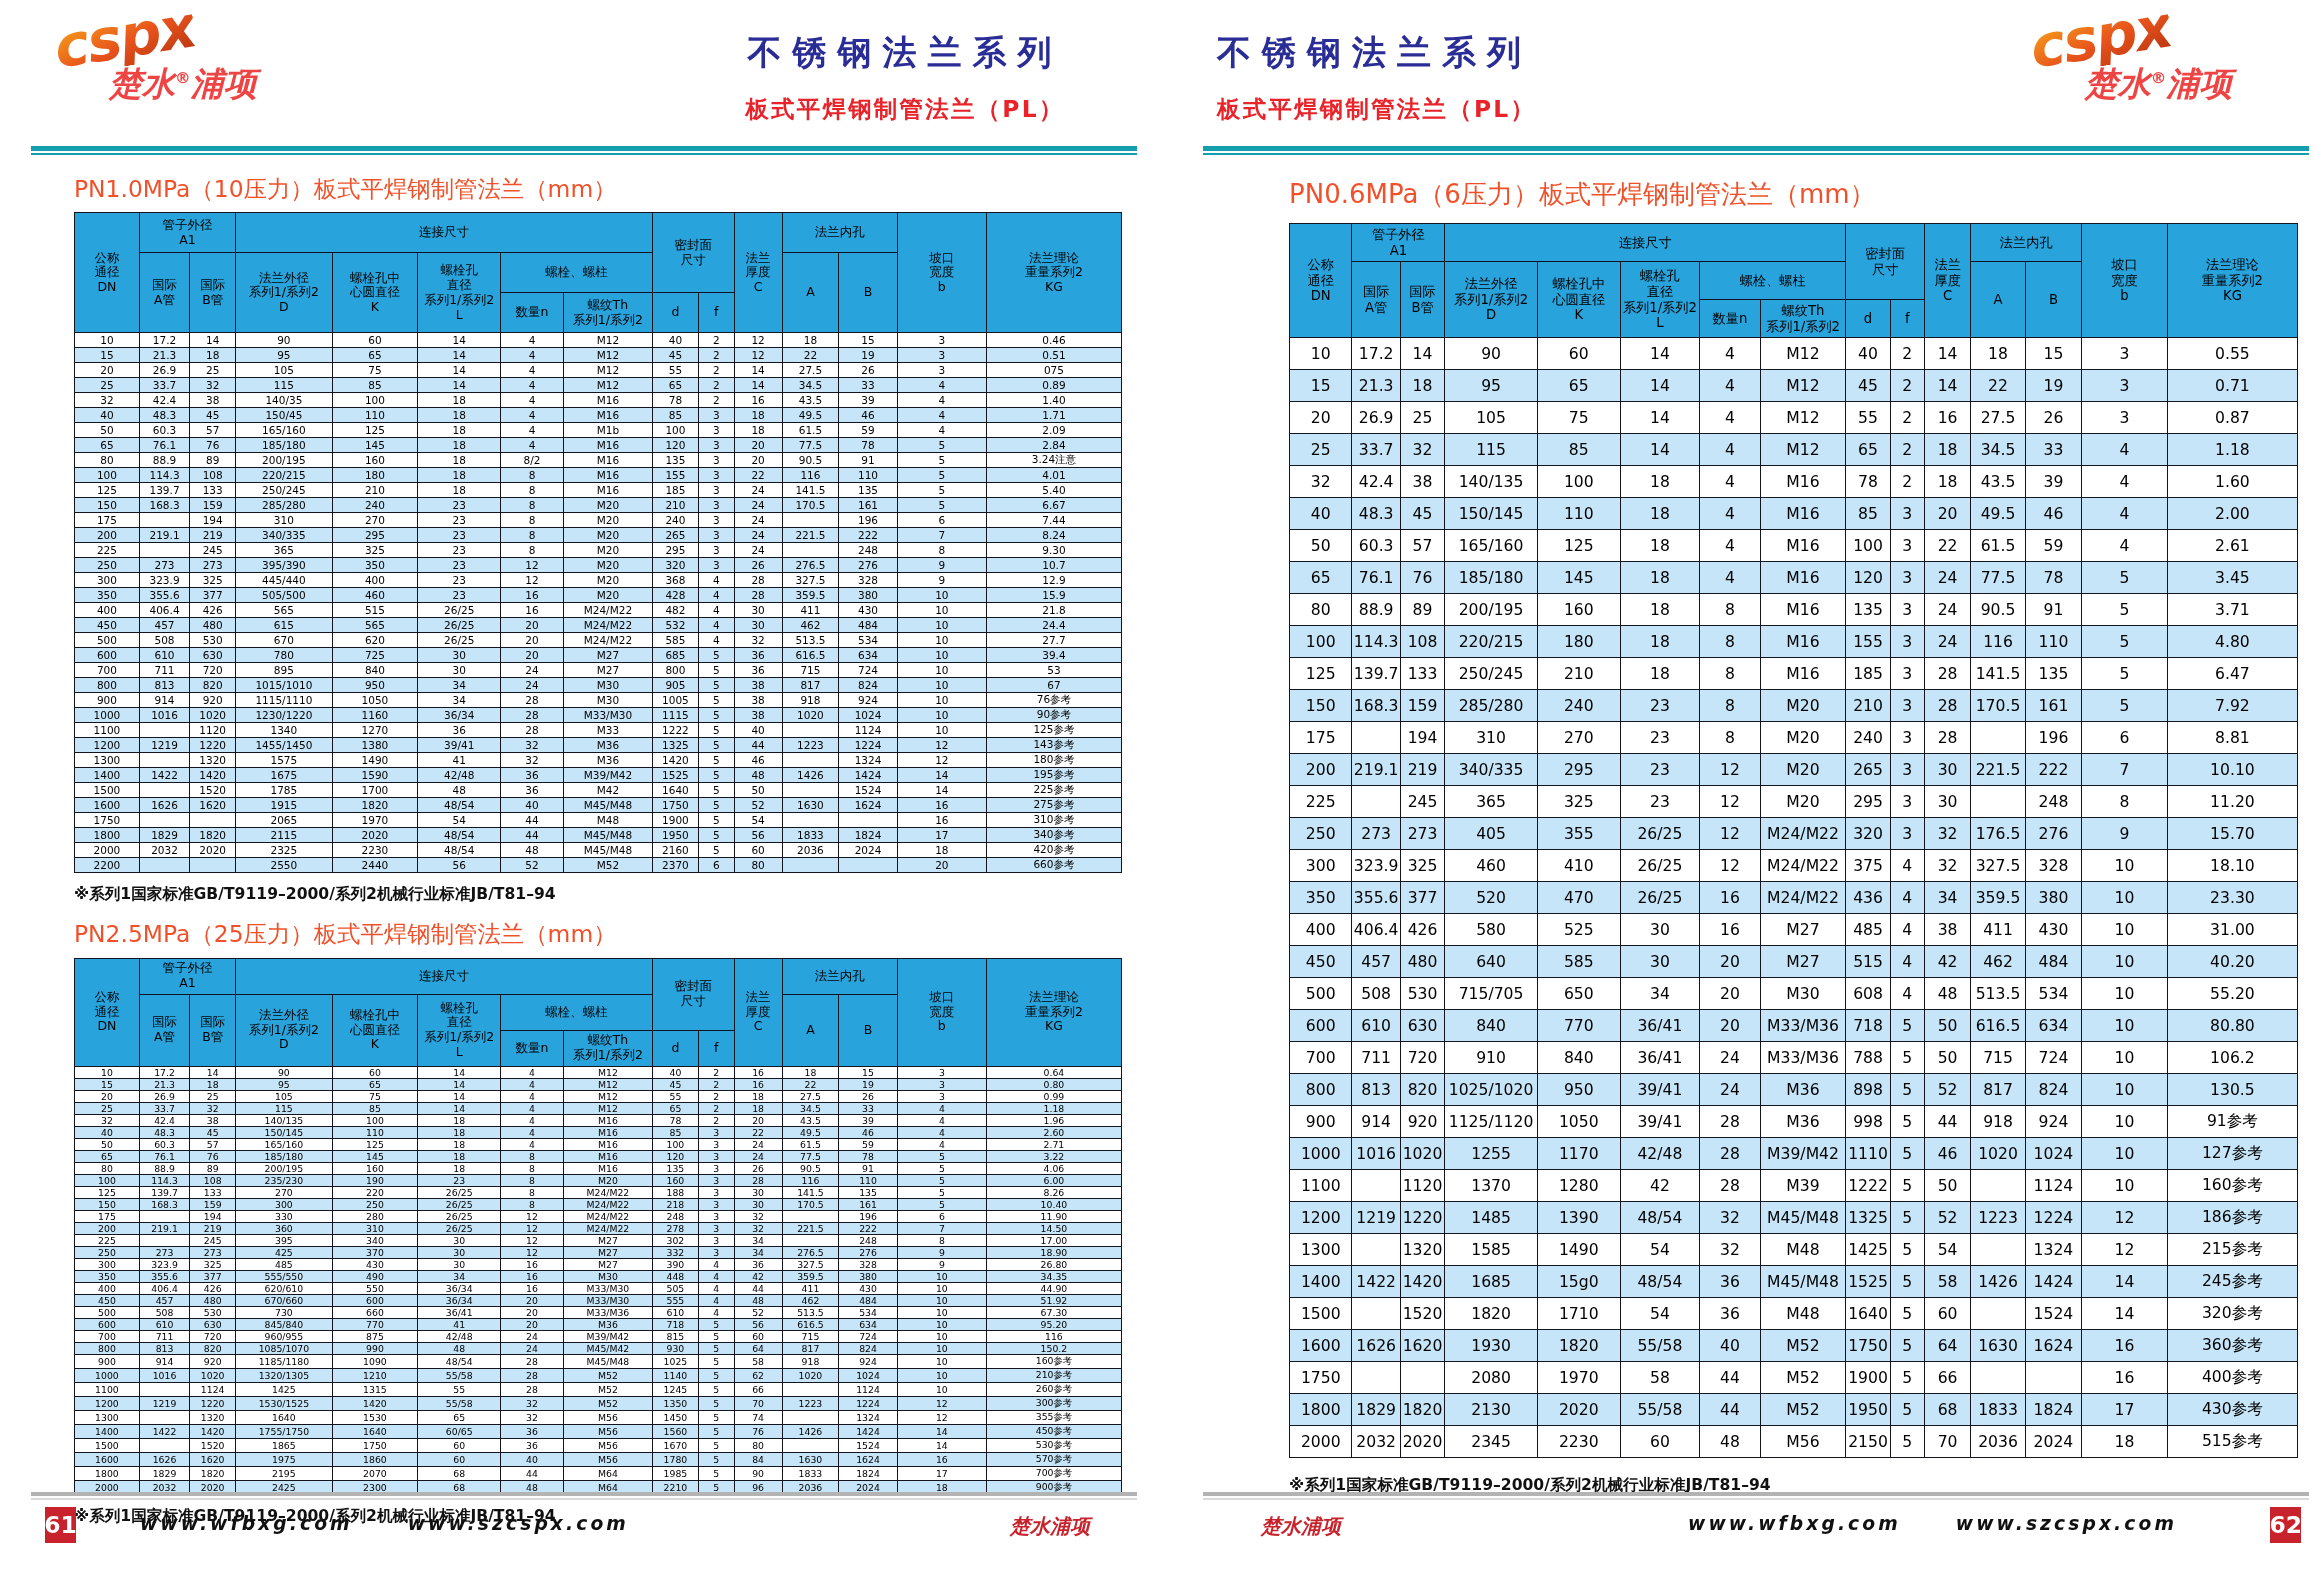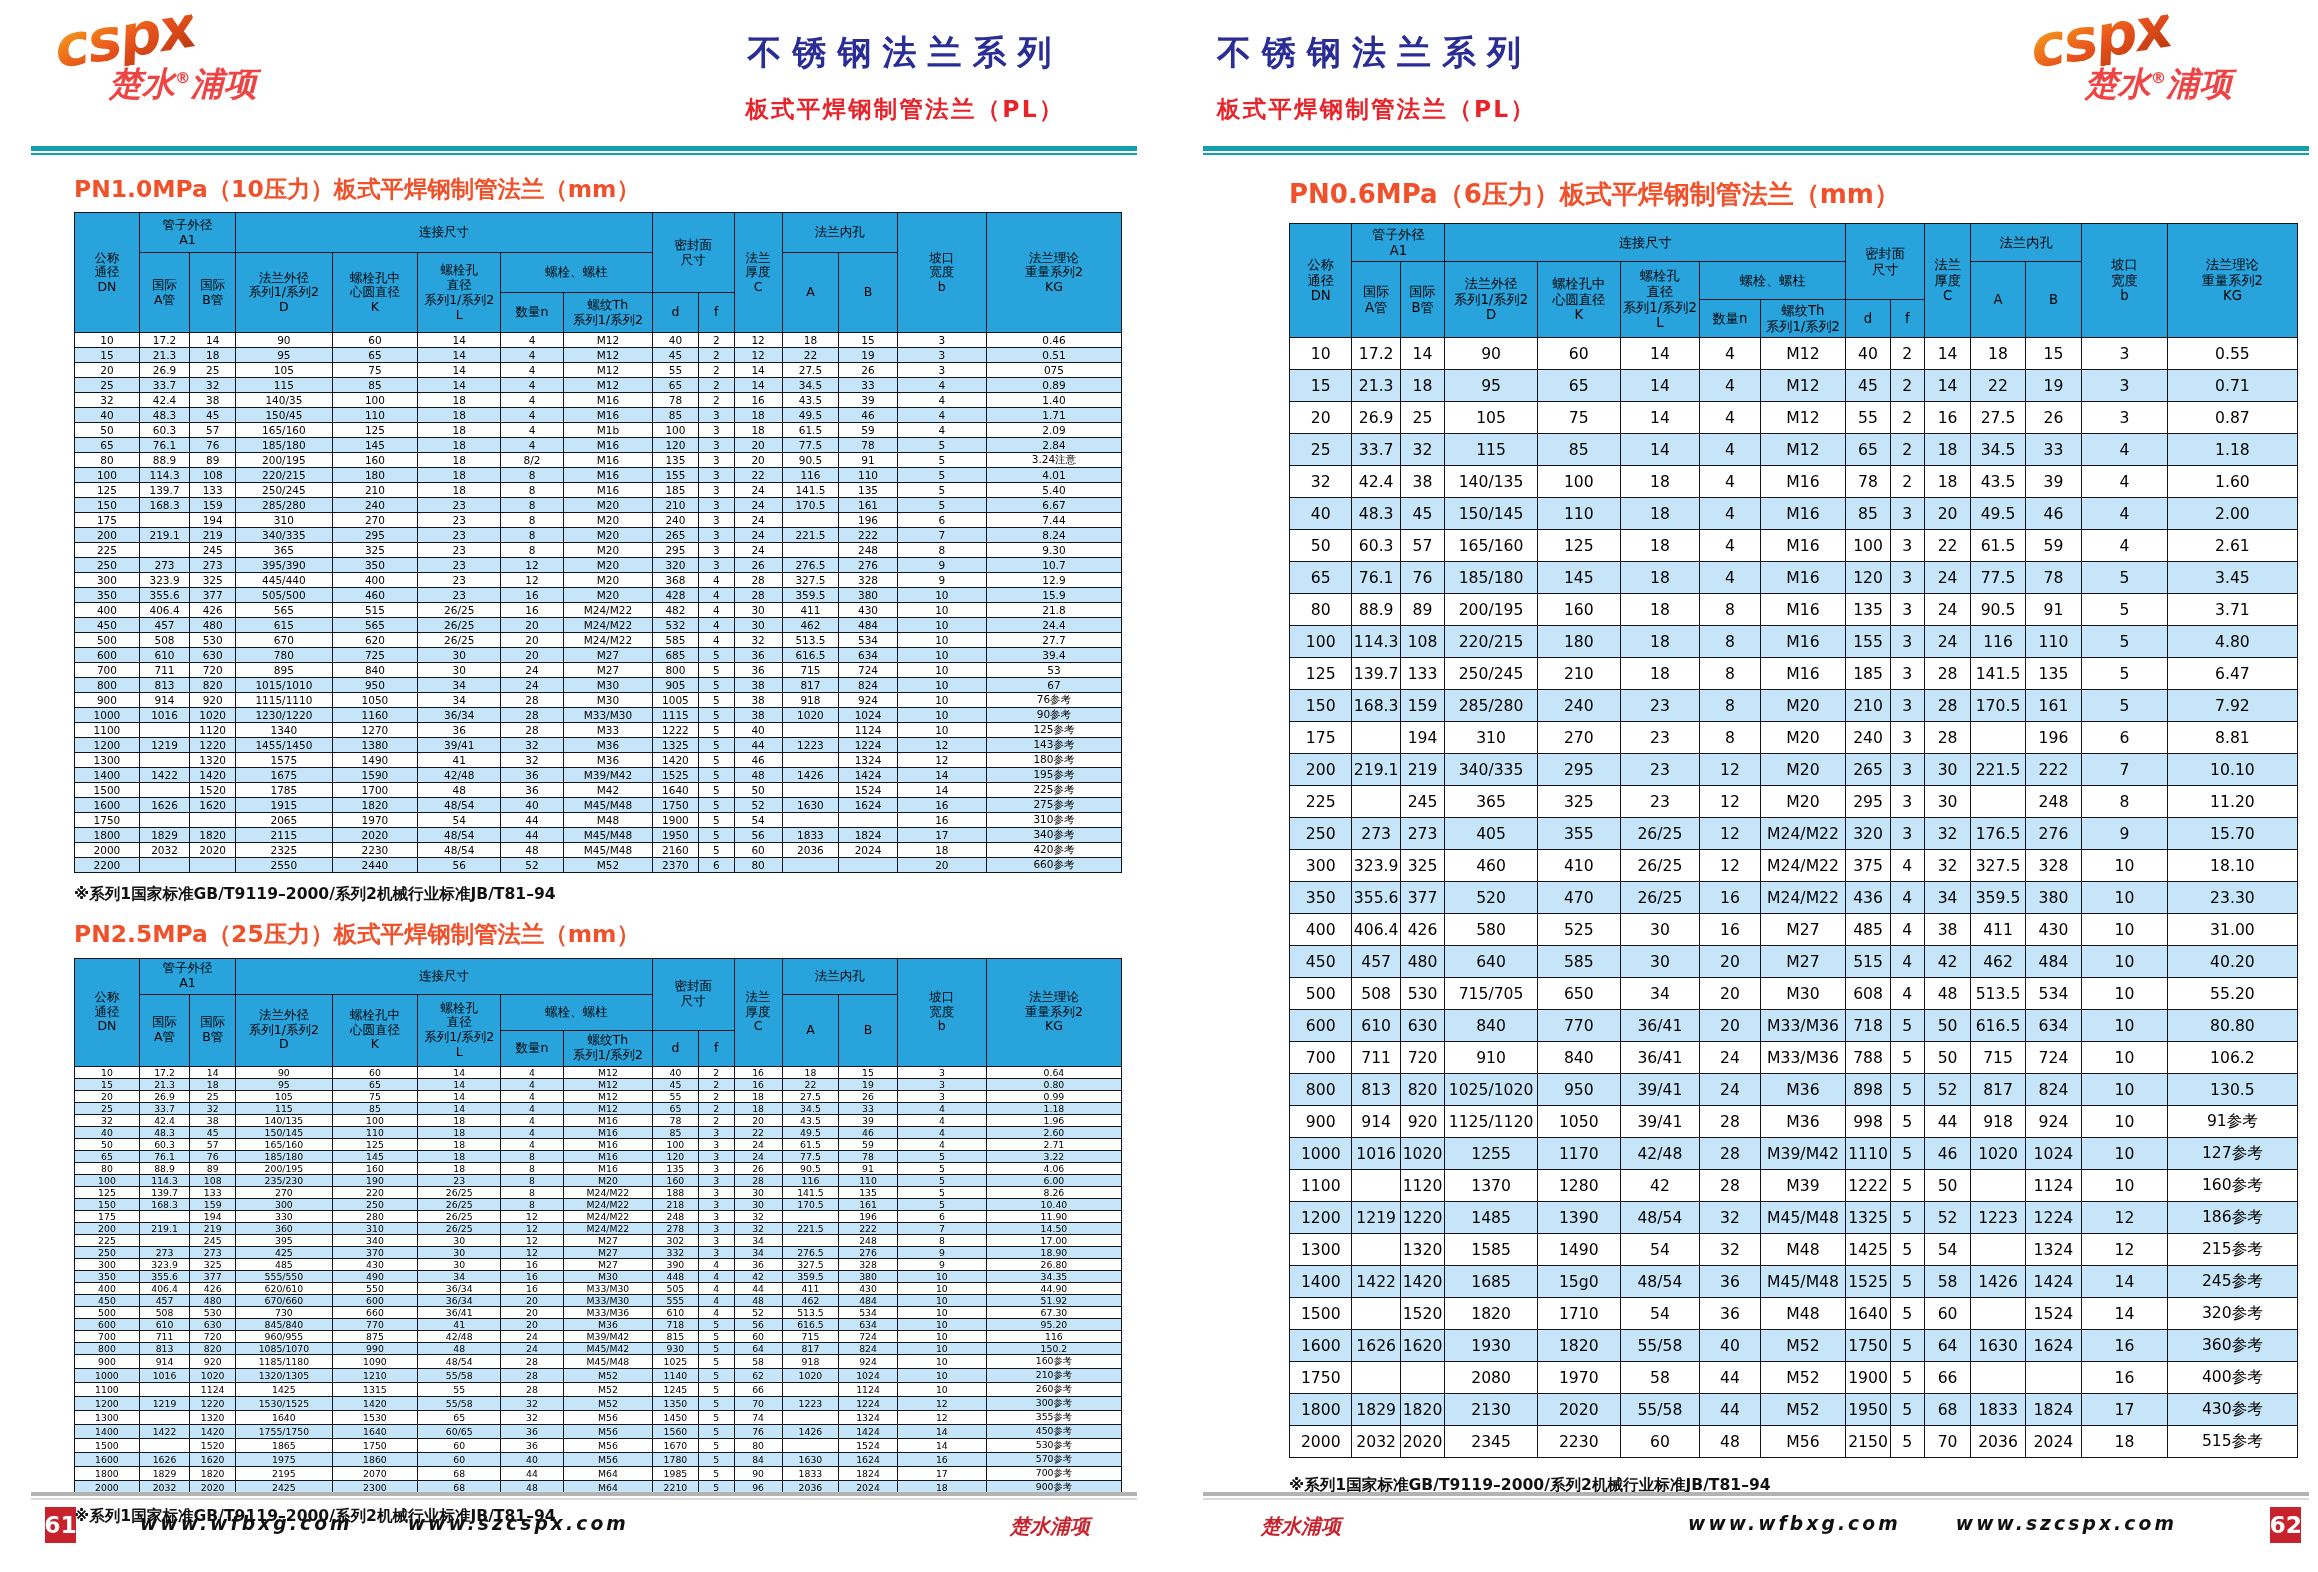--- a/index.html
+++ b/index.html
@@ -32,21 +32,21 @@
   .main-title{font-size:34px;font-weight:bold;letter-spacing:11px;color:#2a2d96;white-space:nowrap;}
   .sub-title{margin-top:17px;font-size:23.4px;font-weight:bold;letter-spacing:2.3px;color:#e8232a;white-space:nowrap;}
   .rule{position:absolute;left:0;right:0;top:146px;}
   .rule-a{height:4.7px;background:#149fae;}
   .rule-b{height:2.3px;background:#149fae;margin-top:2.3px;}
 
   
   .content{position:relative;}
   #page-left .content{padding-left:43px;width:1048px;}
   #page-right .content{padding-left:86px;width:1009px;}
-  .section-title{font-weight:bold;color:#f0512a;white-space:nowrap;}
+  .section-title{font-weight:normal;color:#f0512a;white-space:nowrap;}
   #page-left .section-title{font-size:23.4px;margin:12.5px 0 7.8px 0;}
   #page-right .section-title{font-size:26px;margin:17px 0 11px 0;}
   .std-note{font-weight:600;color:#111;}
   #page-left .std-note{font-size:15.6px;margin:11px 0 4.7px 0;}
   #page-right .std-note{font-size:15.6px;margin:17px 0 0 0;}
 
   
   table.tbl{border-collapse:collapse;table-layout:fixed;width:100%;border:1.6px solid #14141e;}
   .tbl th{
     background:#29a3dc;font-weight:normal;border:0.8px solid #14141e;

